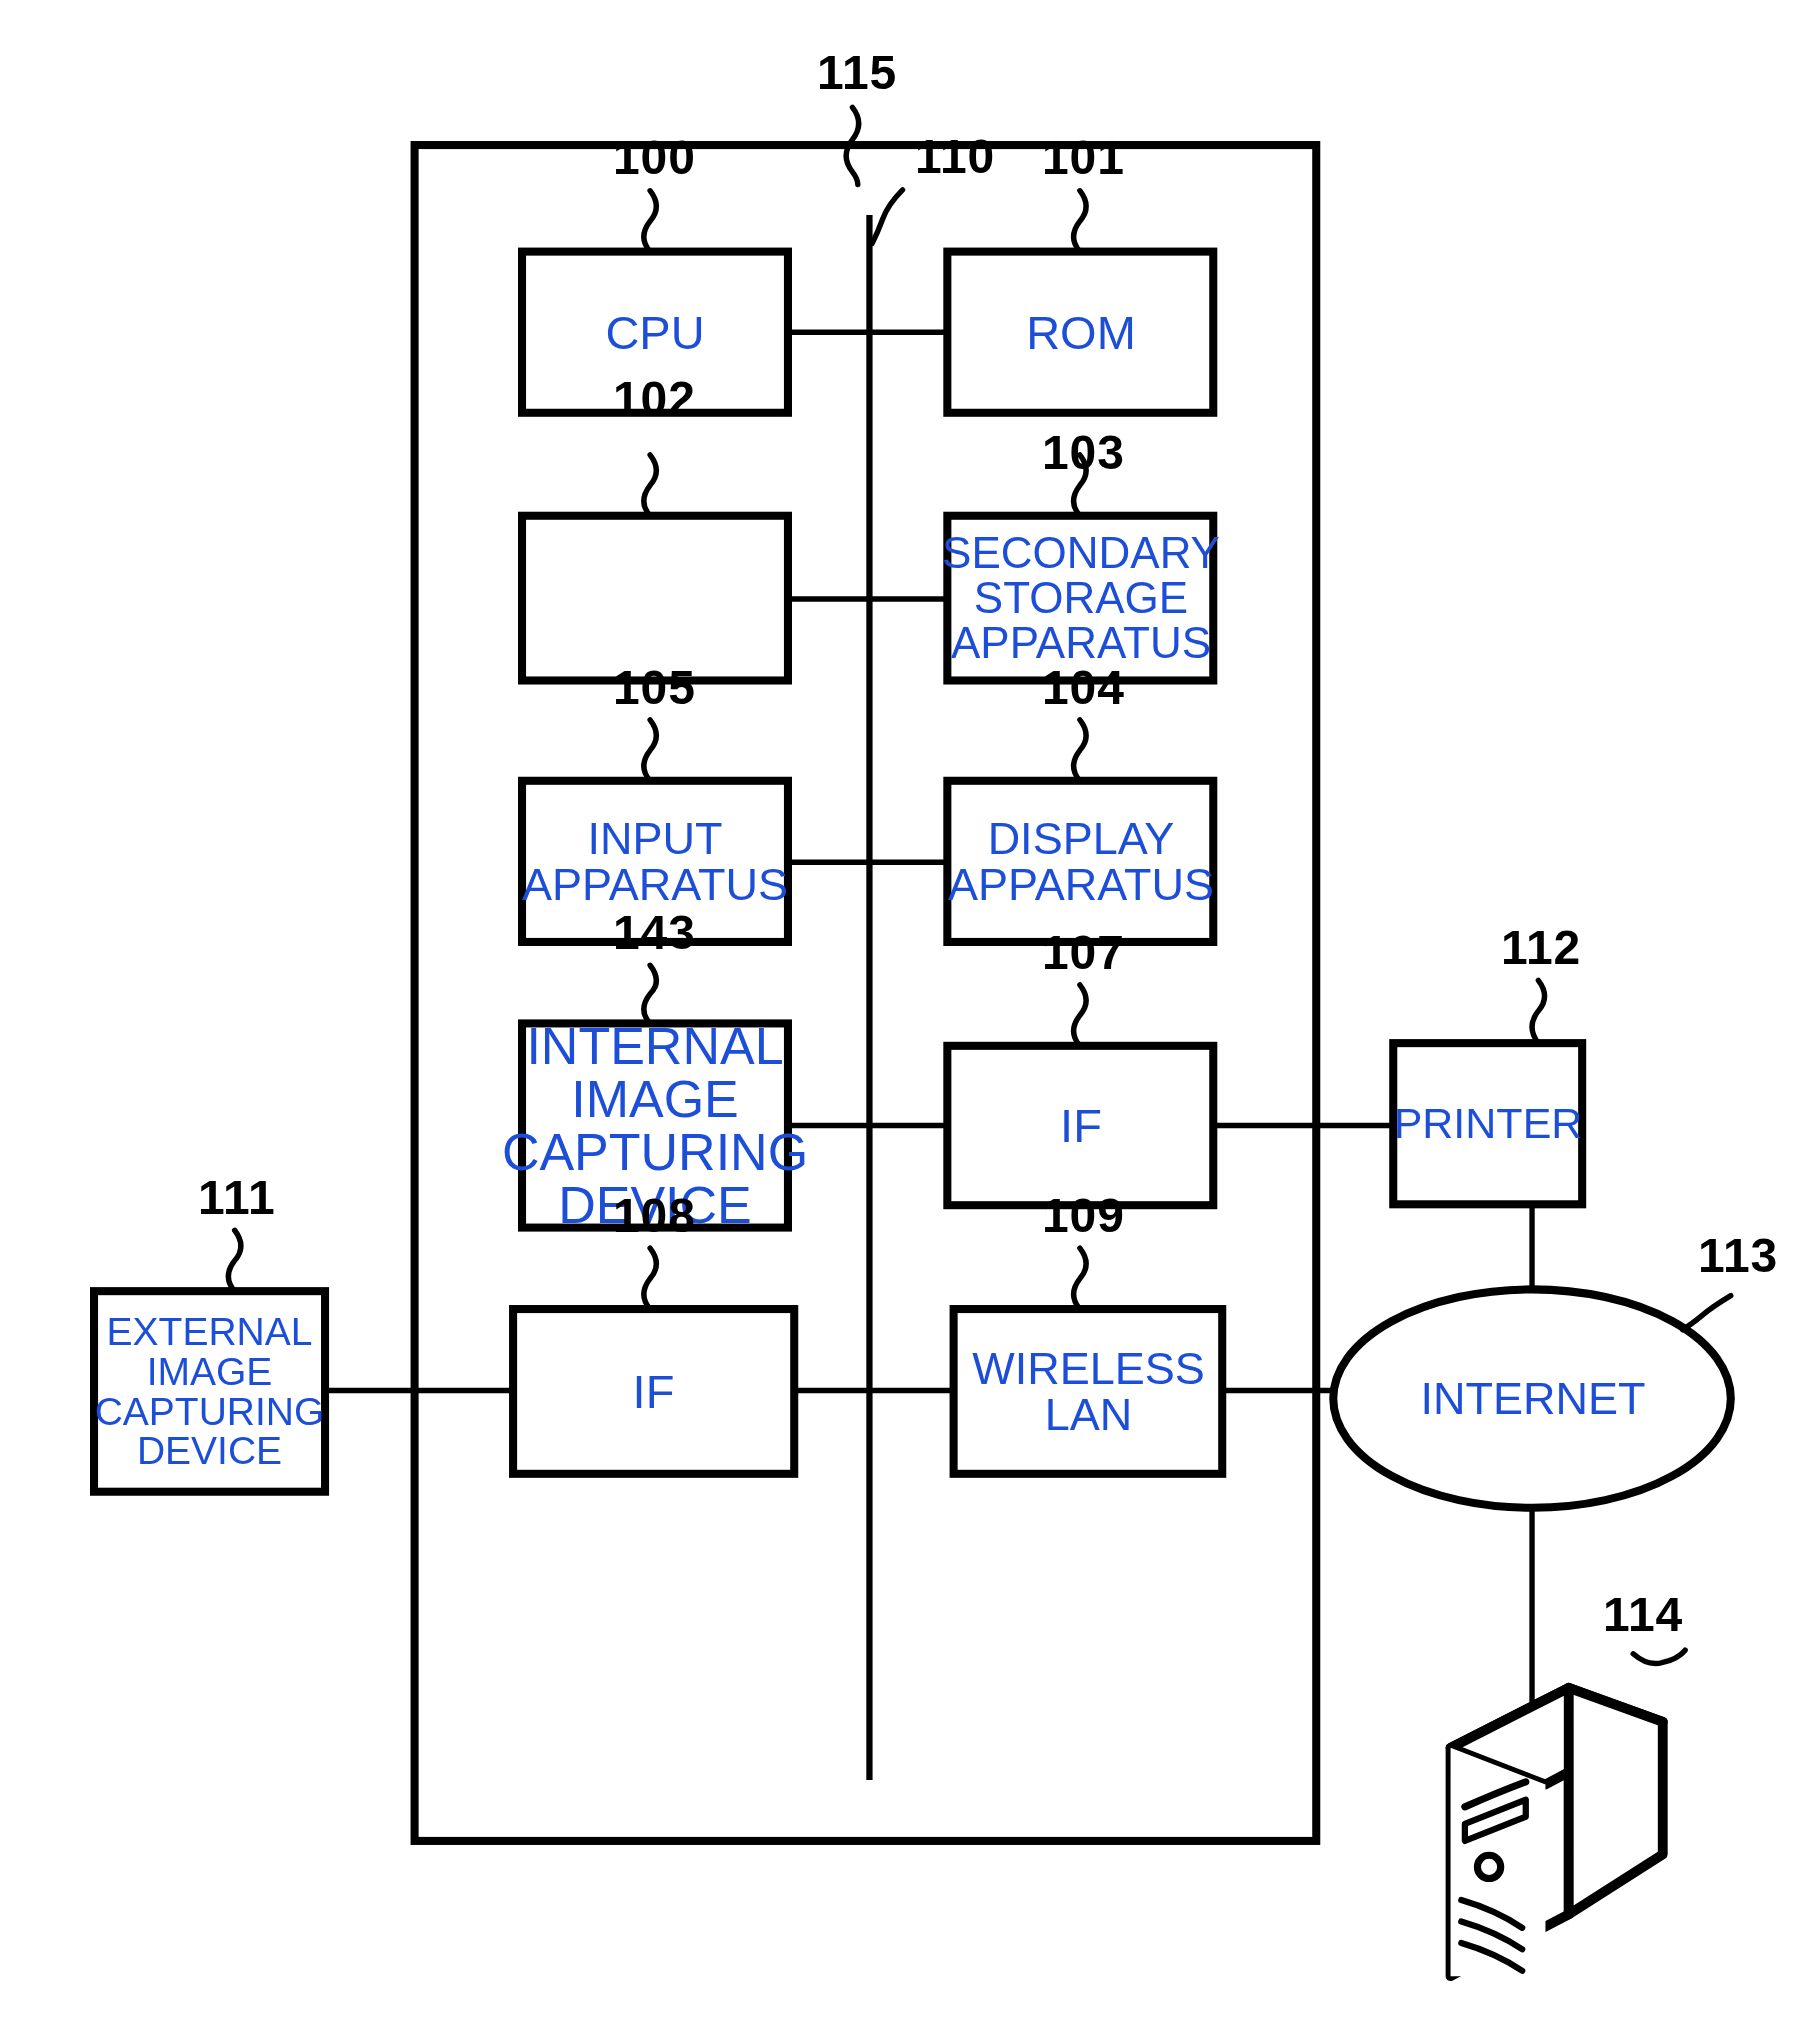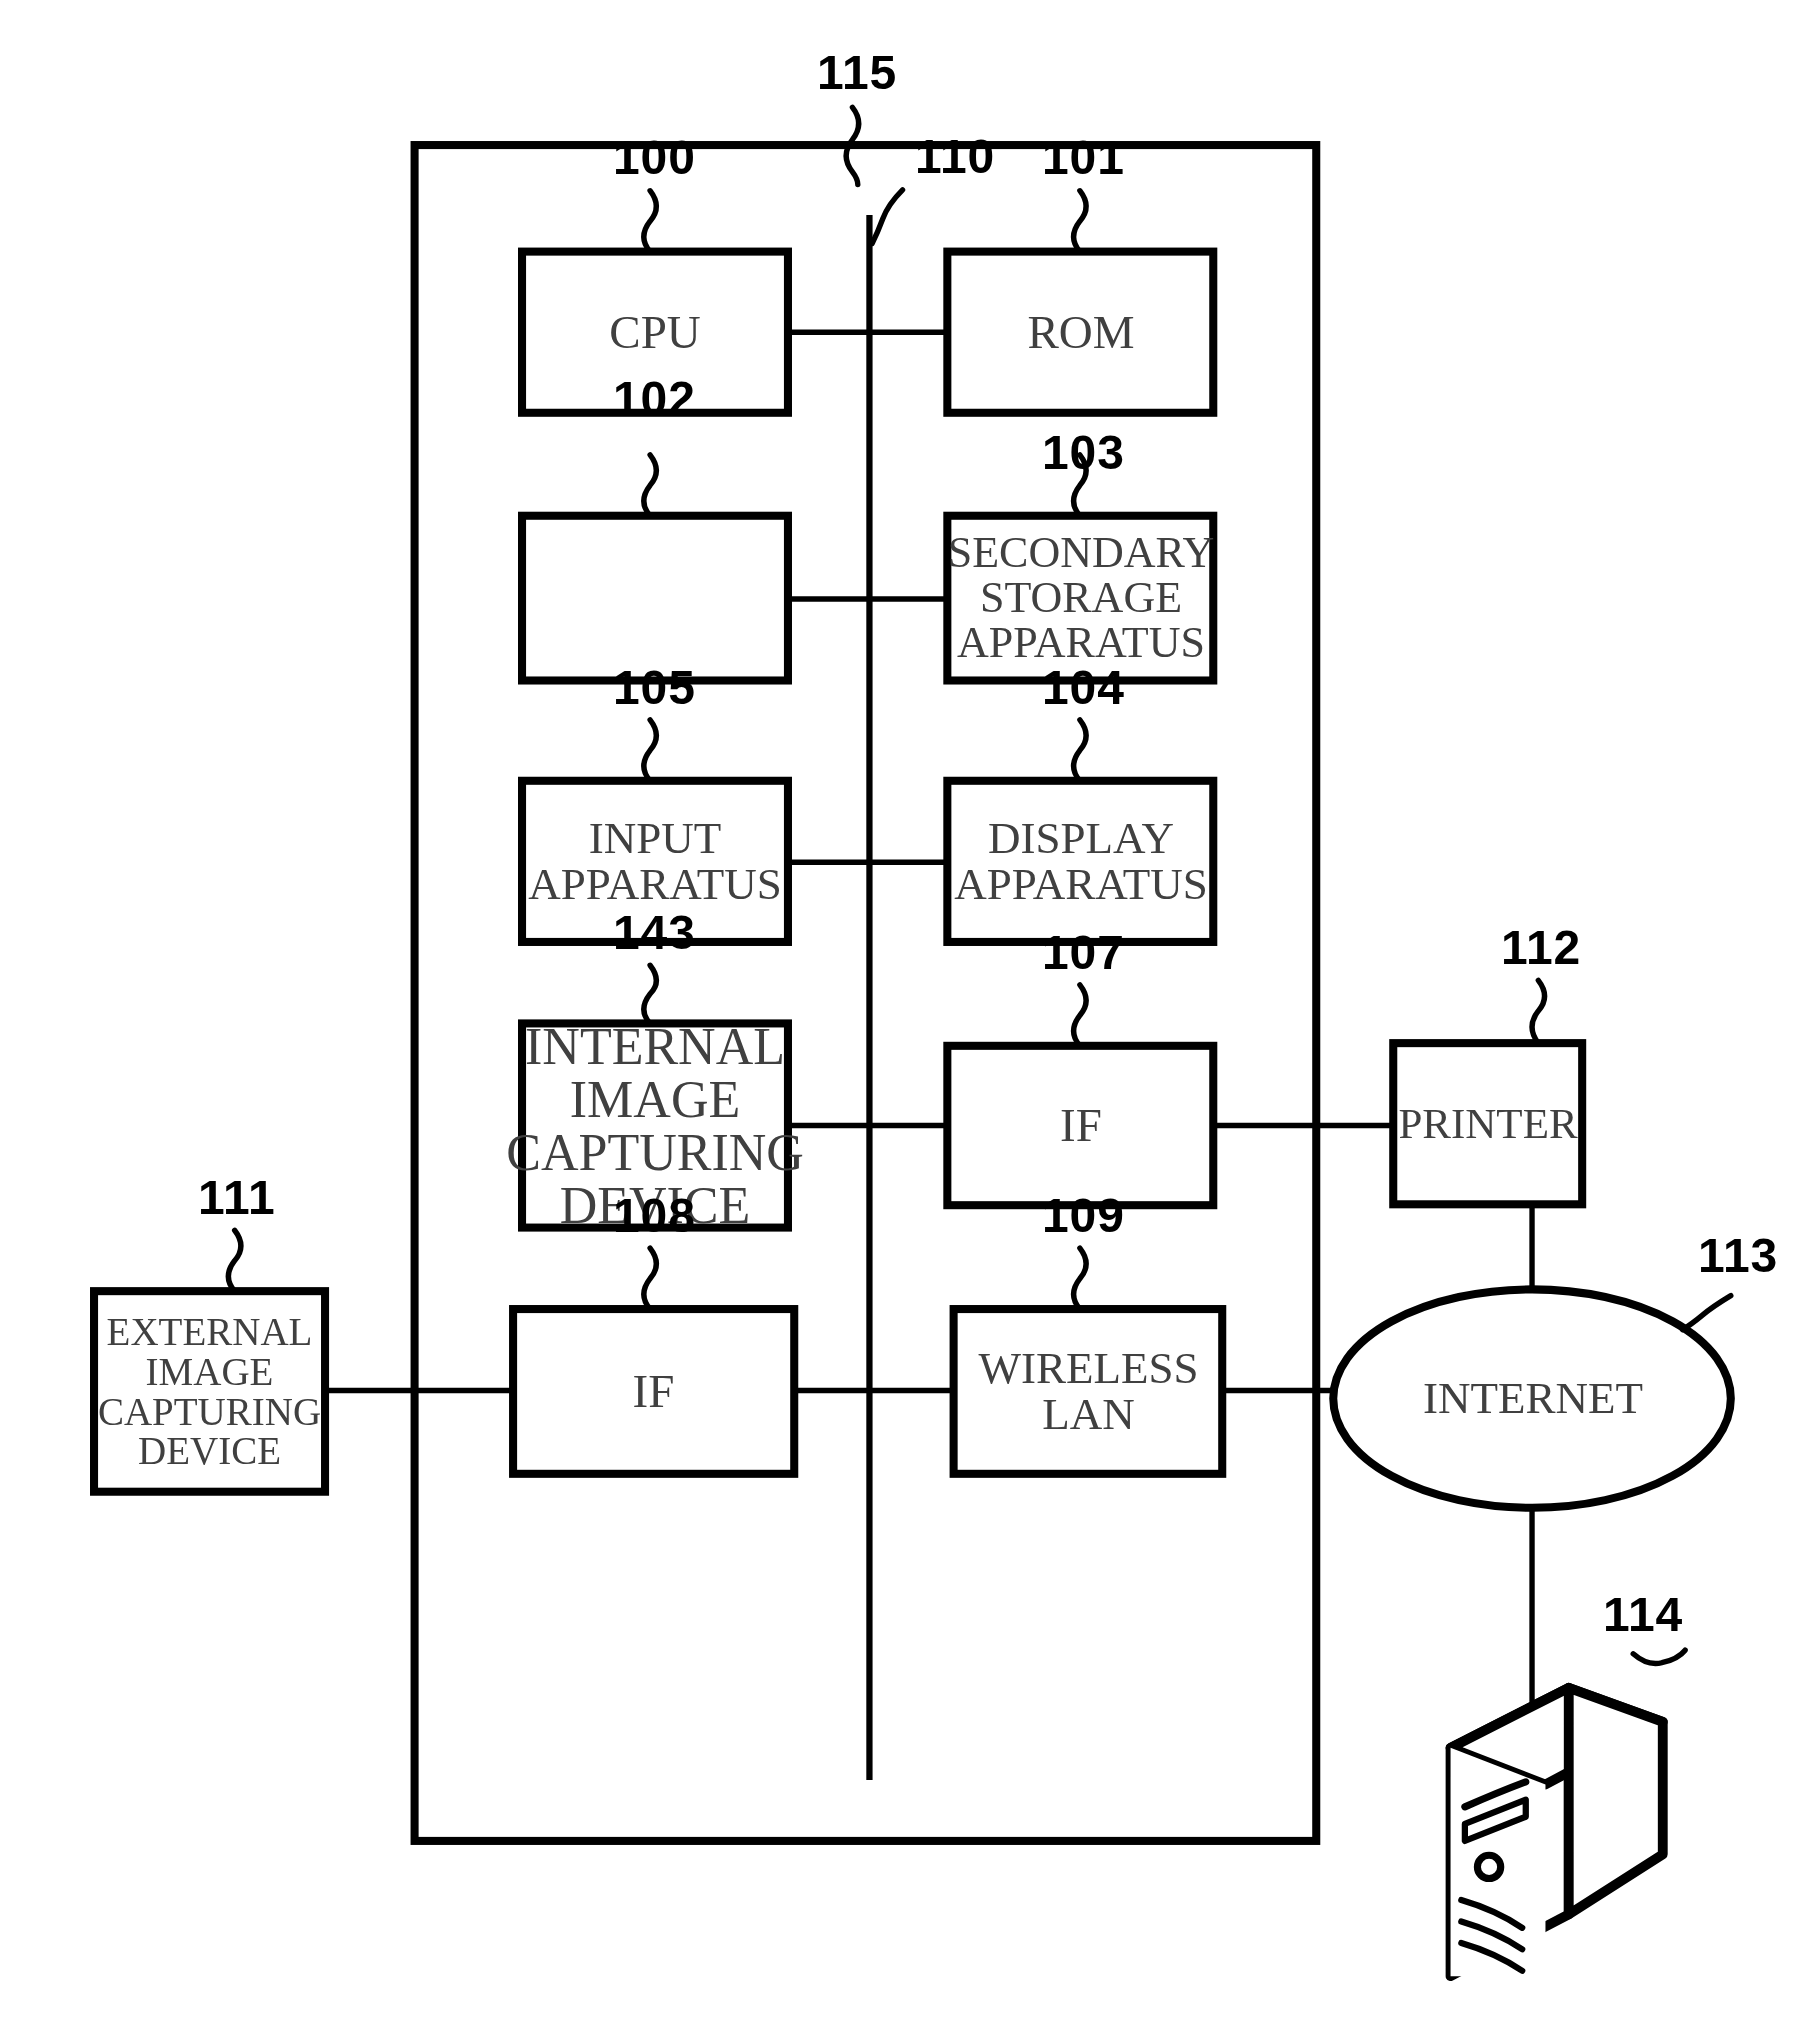--- a/index.html
+++ b/index.html
@@ -22,22 +22,22 @@
     top: 0;
     width: 1815px;
     height: 2020px;
   }
   .blk-label {
     position: absolute;
     display: flex;
     align-items: center;
     justify-content: center;
     text-align: center;
-    color: #404040;
-    font-family: Liberation Serif, serif;
+    color: #1d4ed8;
+    font-family: Liberation Sans, sans-serif;
     line-height: 1.02;
     letter-spacing: 0px;
     white-space: pre-line;
     pointer-events: none;
   }
   .ref-num {
     position: absolute;
     color: #000000;
     font-family: "Liberation Sans", sans-serif;
     font-weight: bold;

